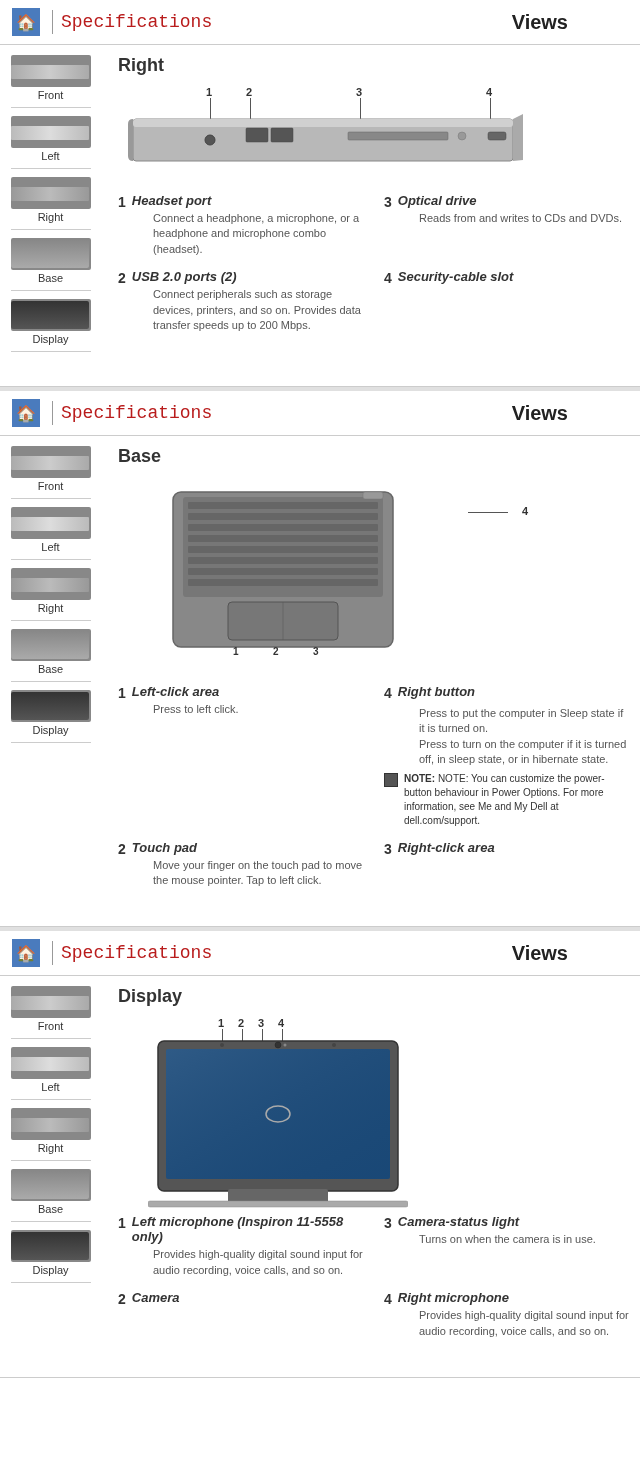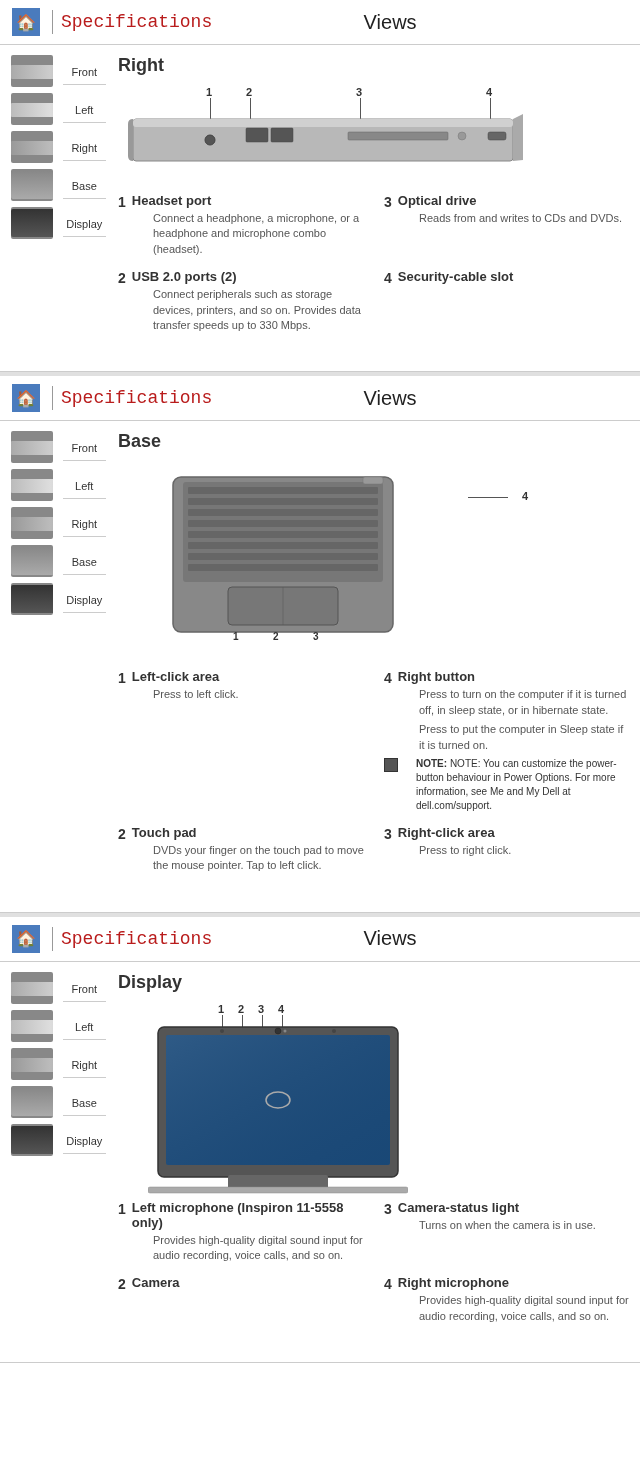--- a/index.html
+++ b/index.html
@@ -27,45 +27,44 @@
       color: white; font-size: 16px;
       margin-right: 4px;
     }
     .header-sep {
       width: 1px; height: 24px; background: #999; margin: 0 8px;
     }
     .header-spec {
       color: #b91c1c; font-size: 18px; text-decoration: none; font-family: Liberation Mono, monospace;
     }
     .header-title {
-      flex: 1; text-align: center; font-size: 20px; font-weight: normal; color: #222;
+      flex: 1; text-align: right; font-size: 20px; font-weight: bold; color: #222;
       padding-right: 60px;
     }
 
     .content-area {
       display: flex;
       padding: 10px 10px 10px 8px;
     }
 
     .sidebar {
       width: 100px;
       flex-shrink: 0;
       display: flex;
       flex-direction: column;
       align-items: center;
       gap: 4px;
     }
 
     .sidebar-item {
       display: flex;
-      flex-direction: row;
-      align-items: flex-end;
+      flex-direction: column;
+      align-items: flex-start;
       width: 95px;
       cursor: pointer;
-      gap: 10px;
     }
 
     .sidebar-img {
       width: 80px;
       height: 32px;
       background: #888;
       border-radius: 2px;
       margin-bottom: 2px;
       position: relative;
       overflow: hidden;
@@ -111,20 +110,21 @@
       float: left;
       margin-right: 6px;
       margin-top: 1px;
     }
 
     .desc-title {
       font-size: 13px;
       font-weight: bold;
       color: #333;
       margin-bottom: 3px;
+      font-style: italic;
     }
 
     .desc-text {
       font-size: 11px;
       color: #555;
       line-height: 1.4;
       clear: both;
       margin-left: 35px;
     }
 
@@ -166,21 +166,21 @@
       background: linear-gradient(180deg, #333, #555);
       height: 28px;
       width: 78px;
       margin-top: 2px;
       border-radius: 2px;
     }
 
     .note-box {
       display: flex;
       align-items: flex-start;
-      gap: 18px;
+      gap: 6px;
       margin-top: 4px;
     }
 
     .note-checkbox {
       width: 14px;
       height: 14px;
       border: 1px solid #333;
       background: #555;
       flex-shrink: 0;
       margin-top: 1px;
@@ -298,21 +298,21 @@
             <span class="desc-title">Optical drive</span>
           </div>
           <div class="desc-text">Reads from and writes to CDs and DVDs.</div>
         </div>
 
         <div class="desc-item">
           <div class="desc-title-area">
             <span class="desc-number">2</span>
             <span class="desc-title">USB 2.0 ports (2)</span>
           </div>
-          <div class="desc-text">Connect peripherals such as storage devices, printers, and so on. Provides data transfer speeds up to 330 Mbps.</div>
+          <div class="desc-text">Connect peripherals such as storage devices, printers, and so on. Provides data transfer speeds up to 200 Mbps.</div>
         </div>
 
         <div class="desc-item">
           <div class="desc-title-area">
             <span class="desc-number">4</span>
             <span class="desc-title">Security-cable slot</span>
           </div>
         </div>
       </div>
     </div>
@@ -407,44 +407,43 @@
             <span class="desc-title">Left-click area</span>
           </div>
           <div class="desc-text">Press to left click.</div>
         </div>
 
         <div class="desc-item">
           <div class="desc-title-area">
             <span class="desc-number">4</span>
             <span class="desc-title">Right button</span>
           </div>
+          <div class="desc-text" style="margin-top:4px;">Press to put the computer in Sleep state if it is turned on.</div>
           <div class="desc-text">Press to turn on the computer if it is turned off, in sleep state, or in hibernate state.</div>
-          <div class="desc-text" style="margin-top:4px;">Press to put the computer in Sleep state if it is turned on.</div>
           <div class="note-box">
             <div class="note-checkbox"></div>
             <div class="note-text">
               <strong>NOTE:</strong> <span>NOTE: You can customize the power-button behaviour in Power Options. For more information, see Me and My Dell at dell.com/support.</span>
             </div>
           </div>
         </div>
 
         <div class="desc-item">
           <div class="desc-title-area">
             <span class="desc-number">2</span>
             <span class="desc-title">Touch pad</span>
           </div>
-          <div class="desc-text">DVDs your finger on the touch pad to move the mouse pointer. Tap to left click.</div>
+          <div class="desc-text">Move your finger on the touch pad to move the mouse pointer. Tap to left click.</div>
         </div>
 
         <div class="desc-item">
           <div class="desc-title-area">
             <span class="desc-number">3</span>
             <span class="desc-title">Right-click area</span>
           </div>
-          <div class="desc-text">Press to right click.</div>
         </div>
       </div>
     </div>
   </div>
 </div>
 
 <hr class="section-divider">
 
 <div class="page-section">
   <div class="header">

